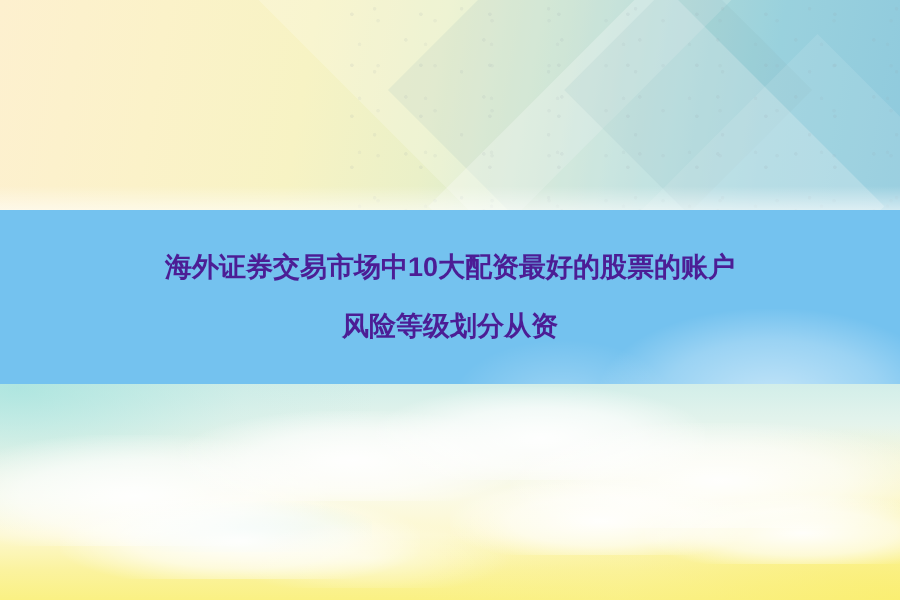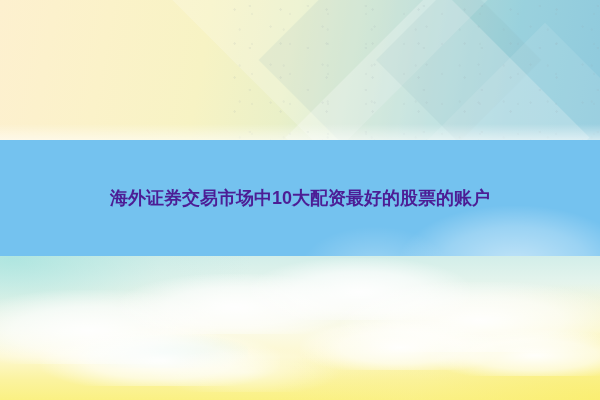--- a/index.html
+++ b/index.html
@@ -190,20 +190,21 @@
     <div class="facet facet-e"></div>
     <div class="speckle"></div>
     <div class="top-fade-bottom"></div>
   </div>
 
   <div class="title-band">
     <div class="band-cloud"></div>
     <div class="band-cloud2"></div>
     <div class="title-text">
       <div class="title-line">海外证券交易市场中10大配资最好的股票的账户</div>
+      <div class="title-line">风险等级划分从资</div>
     </div>
   </div>
 
   <div class="sky">
     <div class="sky-warm"></div>
     <div class="cloud cl-teal"></div>
     <div class="cloud cl1"></div>
     <div class="cloud cl2"></div>
     <div class="cloud cl3"></div>
     <div class="cloud cl4"></div>

